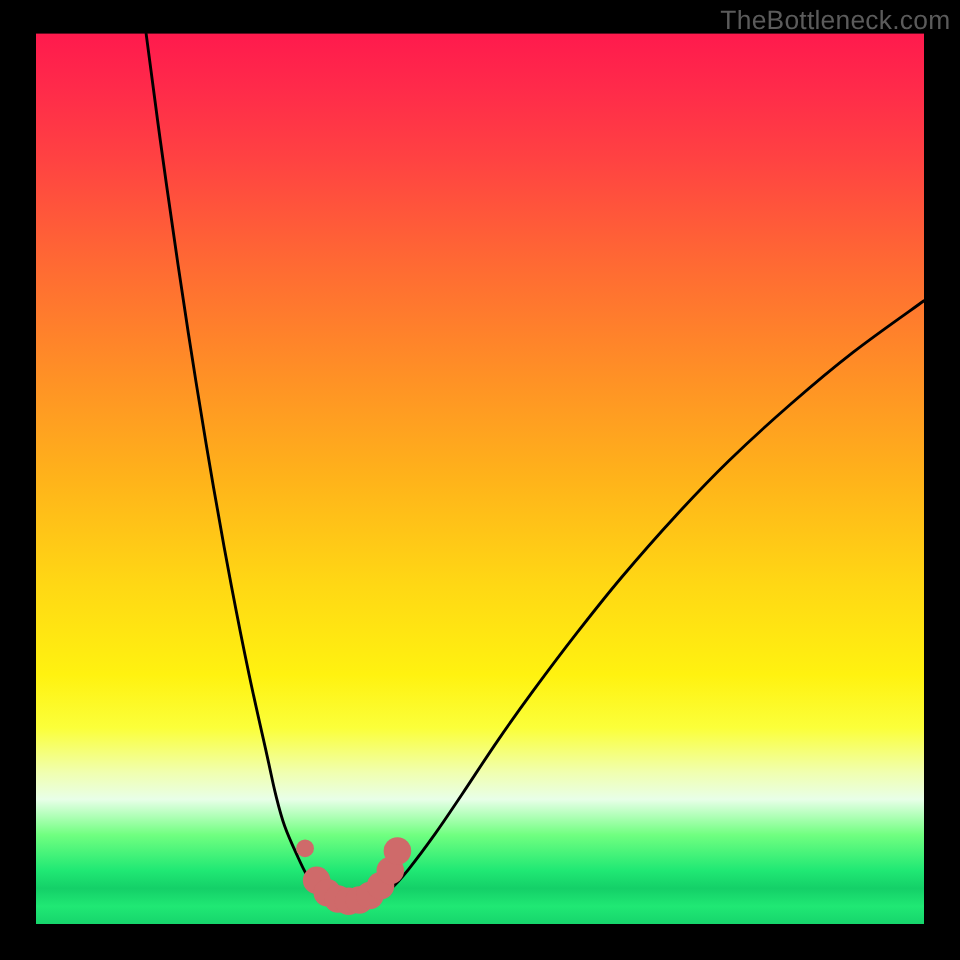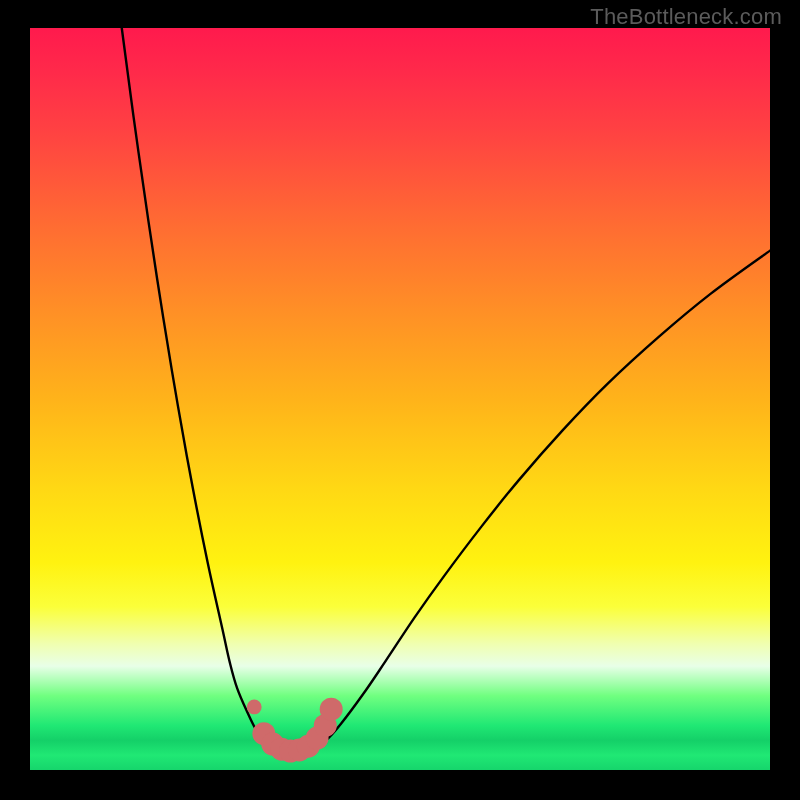--- a/index.html
+++ b/index.html
@@ -40,21 +40,21 @@
       #70ff80 90%,
       #20e874 94%,
       #14d068 96%,
       #20e874 98%,
       #16d56c 100%
     );
   }
   .watermark {
     position: absolute;
     top: 4px;
-    right: 18px;
+    right: 8px;
     color: #5b5b5b;
     font-size: 22px;
     font-weight: 500;
     letter-spacing: 0.2px;
   }
   svg.curves {
     position: absolute;
     left: 30px;
     top: 28px;
     width: 740px;

